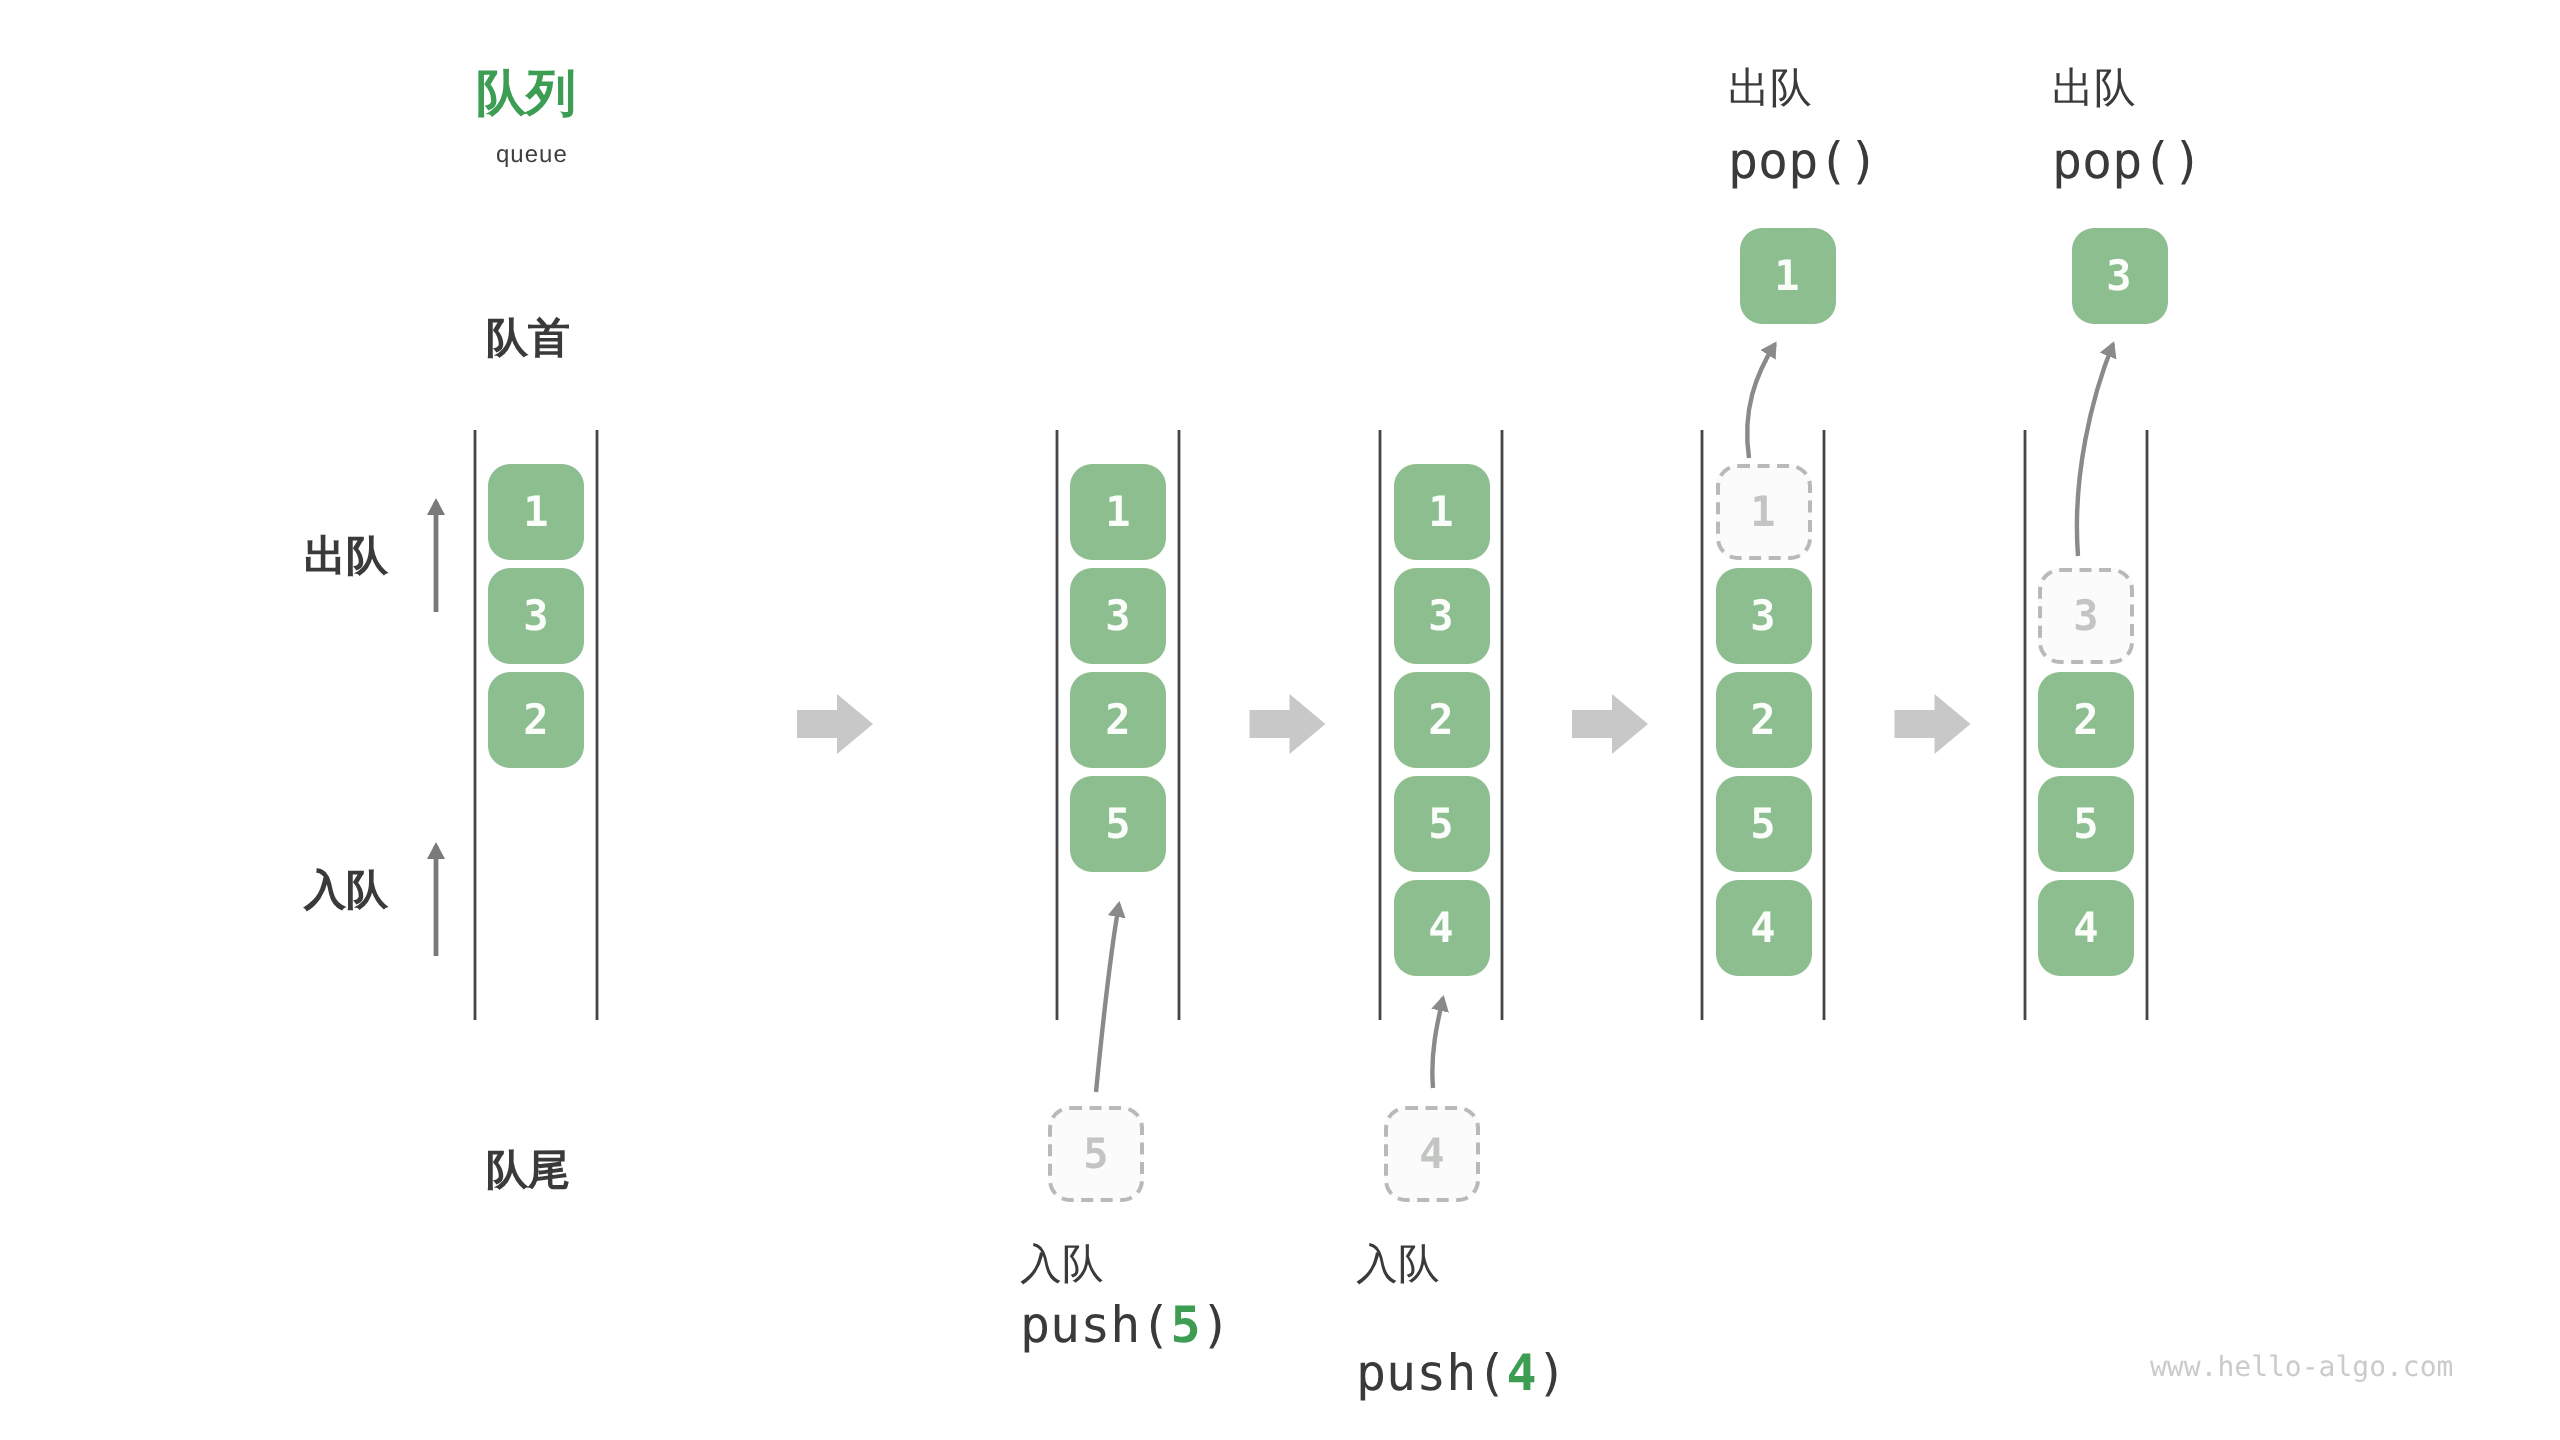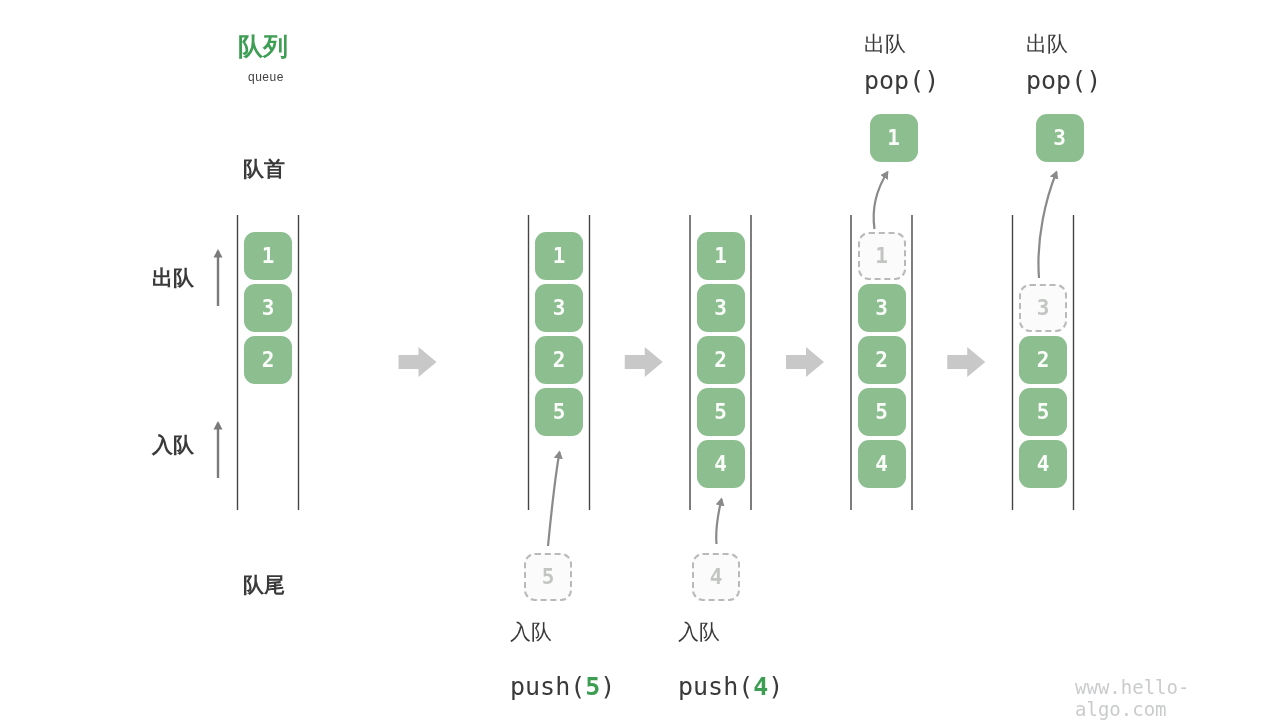--- a/index.html
+++ b/index.html
@@ -14,21 +14,21 @@
     font-family:"DejaVu Sans Mono",monospace;font-size:21px;font-weight:bold;
   }
   .qbox.solid{background:#8dbe8f;color:#fafdfa;}
   .qbox.ghost{background:#fbfbfb;border:2px dashed #b9b9b9;color:#c2c5c2;font-weight:bold;}
   .title-zh{position:absolute;left:238px;top:30px;font-size:25px;font-weight:bold;color:#3d9e53;}
   .title-en{position:absolute;left:236px;top:70px;font-size:12px;color:#3f3f3f;letter-spacing:0.5px;margin-left:12px;}
   .cjk-bold{position:absolute;font-size:21px;font-weight:bold;color:#3a3a3a;}
   .op-zh{position:absolute;font-size:21px;font-weight:500;color:#3a3a3a;}
   .op-code{position:absolute;font-family:"DejaVu Sans Mono",monospace;font-size:25px;color:#3a3a3a;white-space:pre;}
   .op-code .arg{color:#3d9e53;font-weight:bold;}
-  .watermark{position:absolute;left:1075px;top:676px;font-family:"DejaVu Sans Mono",monospace;font-size:19px;color:#c9cbcd;}
+  .watermark{position:absolute;left:1075px;top:676px;font-family:"DejaVu Sans Mono",monospace;font-size:14px;color:#c9cbcd;}
 </style>
 </head>
 <body>
 
 <div class="canvas">
 
   <svg class="overlay-svg" width="1280" height="720" viewBox="0 0 1280 720">
     <defs>
       <marker id="ah-curve" markerWidth="9" markerHeight="9" refX="6.5" refY="4.5" orient="auto" markerUnits="userSpaceOnUse">
         <path d="M0,0 L8,4.5 L0,9 Z" fill="#8a8a8a"></path>
@@ -72,21 +72,21 @@
   <div id="dynamic-root">
       <div class="qbox solid" style="left: 244px; top: 232px;">1</div>
       <div class="qbox solid" style="left: 244px; top: 284px;">3</div>
       <div class="qbox solid" style="left: 244px; top: 336px;">2</div>
       <div class="qbox solid" style="left: 535px; top: 232px;">1</div>
       <div class="qbox solid" style="left: 535px; top: 284px;">3</div>
       <div class="qbox solid" style="left: 535px; top: 336px;">2</div>
       <div class="qbox solid" style="left: 535px; top: 388px;">5</div>
       <div class="qbox ghost" style="left: 524px; top: 553px;">5</div>
       <div class="op-zh" style="left: 510px; top: 618px;">入队</div>
-      <div class="op-code" style="left: 510px; top: 672px; text-align: center;"><span>push(</span><span class="arg">5</span><span>)</span></div>
+      <div class="op-code" style="left: 510px; top: 648px; text-align: center;"><span>push(</span><span class="arg">5</span><span>)</span></div>
       <div class="qbox solid" style="left: 696.5px; top: 232px;">1</div>
       <div class="qbox solid" style="left: 696.5px; top: 284px;">3</div>
       <div class="qbox solid" style="left: 696.5px; top: 336px;">2</div>
       <div class="qbox solid" style="left: 696.5px; top: 388px;">5</div>
       <div class="qbox solid" style="left: 696.5px; top: 440px;">4</div>
       <div class="qbox ghost" style="left: 692px; top: 553px;">4</div>
       <div class="op-zh" style="left: 678px; top: 618px;">入队</div>
       <div class="op-code" style="left: 678px; top: 672px;"><span>push(</span><span class="arg">4</span><span>)</span></div>
       <div class="qbox solid" style="left: 857.5px; top: 284px;">3</div>
       <div class="qbox solid" style="left: 857.5px; top: 336px;">2</div>

